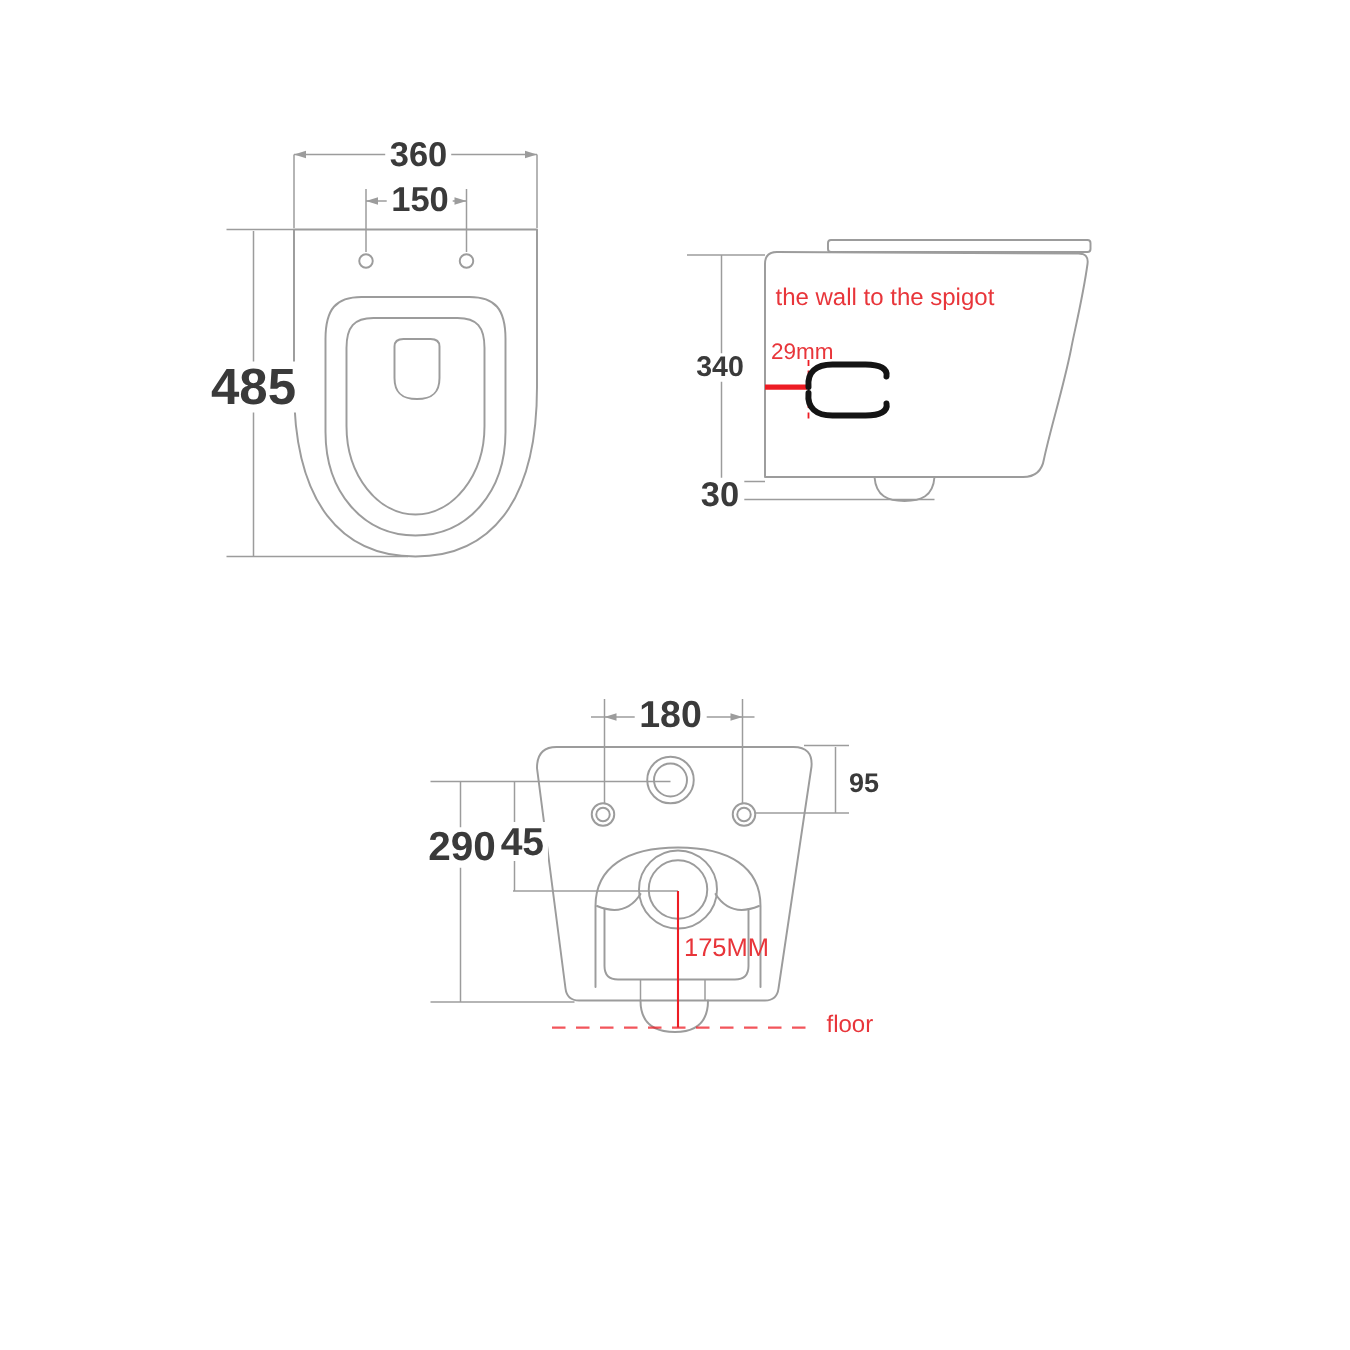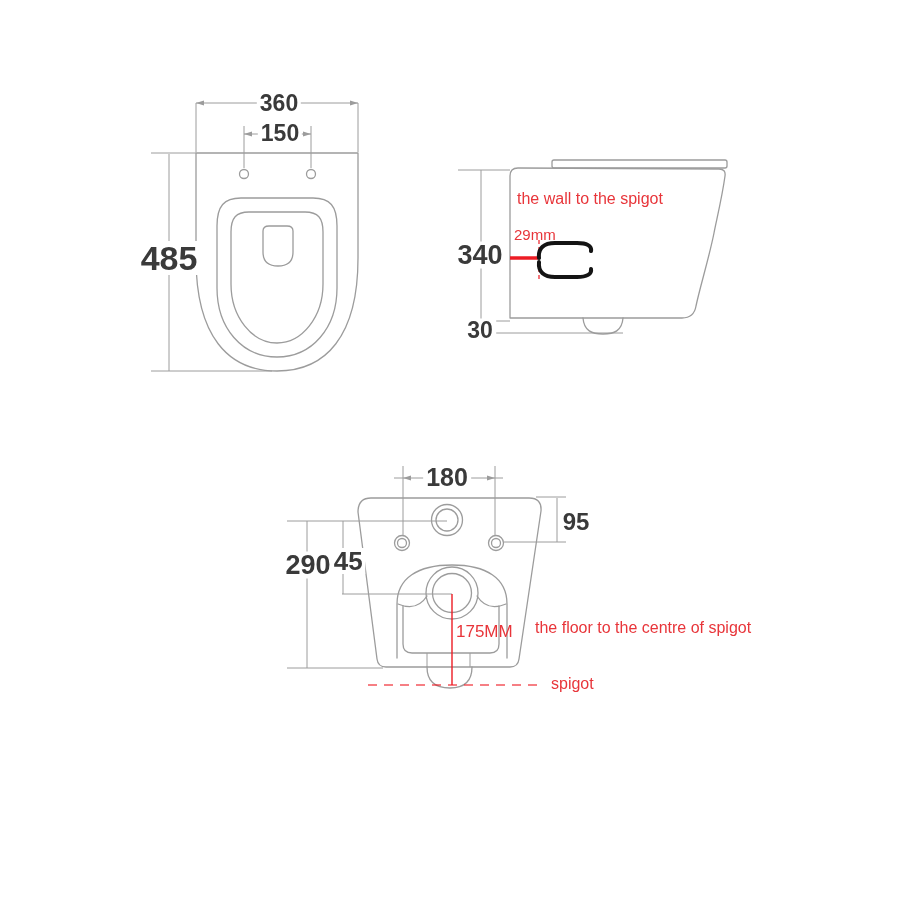--- a/index.html
+++ b/index.html
@@ -137,26 +137,25 @@
       <line class="rd" x1="452" y1="594" x2="452" y2="685" stroke-width="1.4"></line>
 
       <line class="rd" x1="368" y1="685" x2="540" y2="685" stroke-width="1.5" stroke-dasharray="9 7" opacity="0.75"></line>
     </g>
   </svg>
 
   <div class="lbl dim" style="left:279px;top:103px;font-size:23px">360</div>
   <div class="lbl dim" style="left:280px;top:133px;font-size:23px">150</div>
   <div class="lbl dim" style="left:169px;top:258px;font-size:34px">485</div>
 
-  <div class="lbl dim" style="left:480px;top:255px;font-size:27px">340</div>
+  <div class="lbl dim" style="left:480px;top:245px;font-size:19px">340</div>
   <div class="lbl dim" style="left:480px;top:330px;font-size:23px">30</div>
   <div class="lbl note" style="left:517px;top:191px;font-size:16px">the wall to the spigot</div>
   <div class="lbl note" style="left:514px;top:227px;font-size:15px">29mm</div>
 
   <div class="lbl dim" style="left:447px;top:477px;font-size:25px">180</div>
-  <div class="lbl dim" style="left:576px;top:522px;font-size:24px">95</div>
+  <div class="lbl dim" style="left:576px;top:522px;font-size:18px">95</div>
   <div class="lbl dim" style="left:341px;top:561px;font-size:26px">145</div>
   <div class="lbl dim" style="left:308px;top:565px;font-size:27px">290</div>
   <div class="lbl note" style="left:456px;top:623px;font-size:17px">175MM</div>
-  <div class="lbl note" style="left:535px;top:620px;font-size:16px">the floor to the centre of spigot</div>
-  <div class="lbl note" style="left:551px;top:676px;font-size:16px">spigot</div>
+  <div class="lbl note" style="left:551px;top:676px;font-size:16px">floor</div>
 
 </div>
 
 </body></html>

